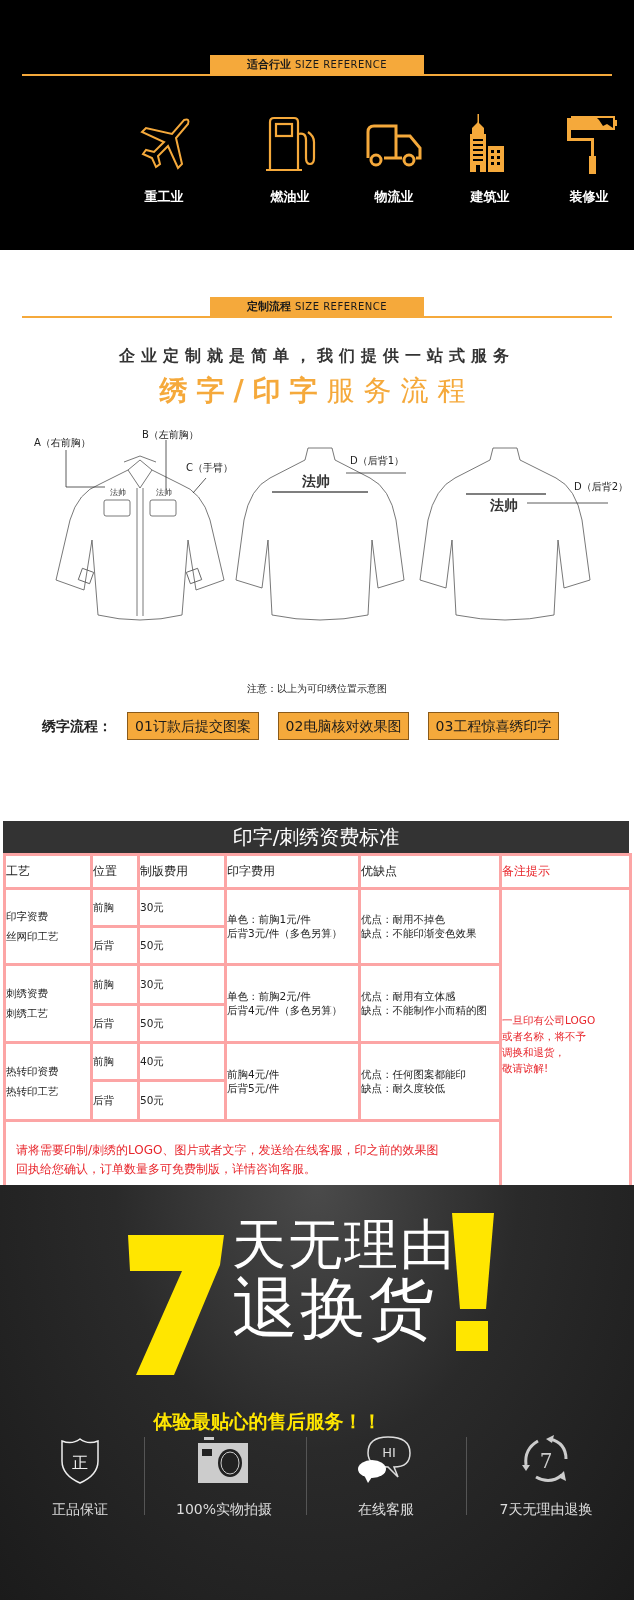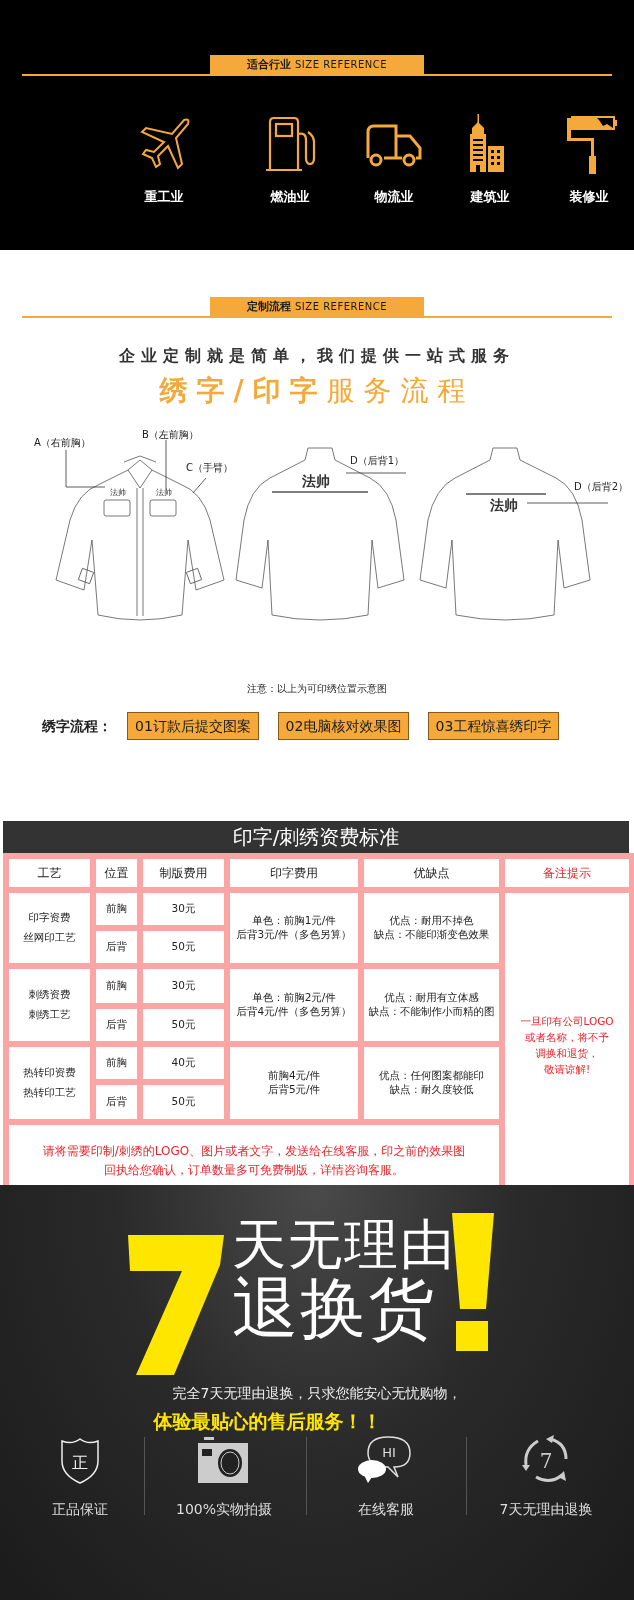--- a/index.html
+++ b/index.html
@@ -27,21 +27,21 @@
   .shirt-lbl { position: absolute; font-size: 10px; color: #222; }
   .note { position: absolute; top: 400px; left: 0; width: 634px; text-align: center; font-size: 10px; color: #222; margin-top: 32px; }
   .flow-lbl { position: absolute; top: 468px; left: 42px; font-size: 14px; color: #222; font-weight: bold; }
   .step { position: absolute; top: 462px; height: 28px; background: #f5a93b; border: 1px solid #8a5a1a;
           font-size: 14px; color: #1a1a1a; line-height: 26px; text-align: center; cursor: pointer; }
 
   
   .tbl-wrap { position: absolute; left: 3px; top: 789px; width: 626px; }
   .tbl-title { height: 32px; background: #333; color: #fff; text-align: center; font-size: 20px; line-height: 32px; margin-top: 32px; }
   table { border-collapse: collapse; width: 626px; table-layout: fixed; font-size: 10.5px; color: #222; }
-  td, th { border: 6px solid #fca5a5; text-align: center; vertical-align: middle; font-weight: normal; }
+  td, th { border: 3px solid #fca5a5; text-align: left; vertical-align: middle; font-weight: normal; }
   th { height: 34px; font-size: 12px; }
   .red { color: #e8262c; }
   .note-cell { height: 78px; font-size: 12px; line-height: 19px; padding: 0 10px; }
 
   
   .sec-ret { position: absolute; left: 0; top: 1185px; width: 634px; height: 415px;
              background: radial-gradient(ellipse at 50% 0%, #4a4a4a 0%, #2a2a2a 45%, #1b1b1b 100%); }
   .seven { position: absolute; left: 128px; top: 50px; width: 96px; height: 140px; }
   .ret-line1 { position: absolute; left: 232px; top: 30px; font-size: 54px; color: #fff; letter-spacing: 2px; line-height: 60px; }
   .ret-line2 { position: absolute; left: 232px; top: 88px; font-size: 66px; color: #fff; letter-spacing: 2px; line-height: 72px; }
@@ -287,21 +287,20 @@
   <svg class="seven" viewBox="0 0 96 140">
     <polygon points="0,0 96,0 92,30 46,140 8,140 54,36 2,36" fill="#ffe600"></polygon>
   </svg>
 
   <div class="ret-line1">天无理由</div>
   <div class="ret-line2">退换货</div>
   <svg class="excl" viewBox="0 0 46 140">
     <polygon points="4,0 46,0 38,96 12,96" fill="#ffe600"></polygon>
       <rect x="8" y="108" width="32" height="30" fill="#ffe600"></rect>
   </svg>
-  <div class="ret-sub1">完全7天无理由退换，只求您能安心无忧购物，</div>
   <div class="ret-sub2">体验最贴心的售后服务！！</div>
 
   <div class="feat" style="left:0px">
     <svg viewBox="0 0 60 52" fill="none" stroke="#eee" stroke-width="1.5">
       <path d="M12 6 Q22 10 30 4 Q38 10 48 6 L48 26 Q48 40 30 48 Q12 40 12 26 Z"></path>
       <text x="30" y="33" font-size="16" fill="#eee" stroke="none" text-anchor="middle">正</text>
     </svg>
     <div class="lbl">正品保证</div>
   </div>
   <div class="vsep" style="left:144px"></div>

